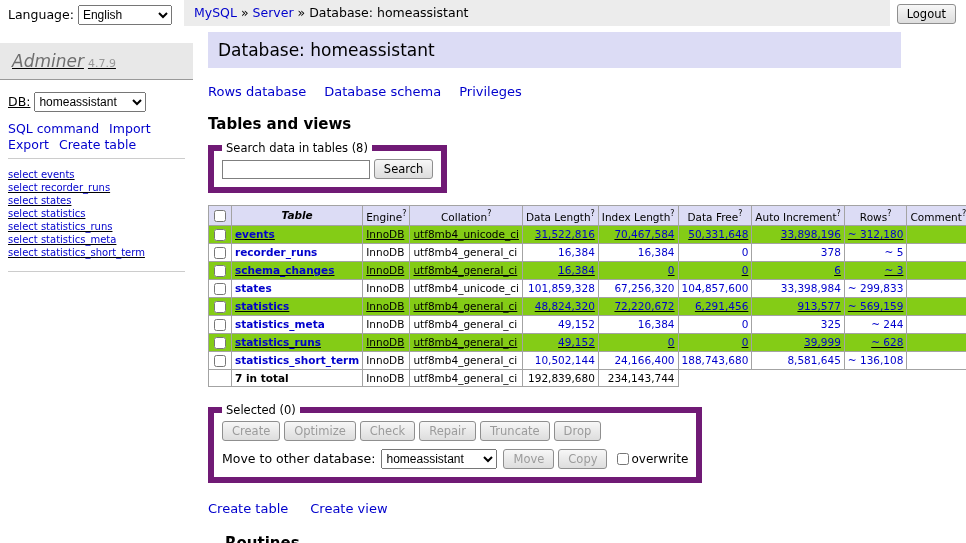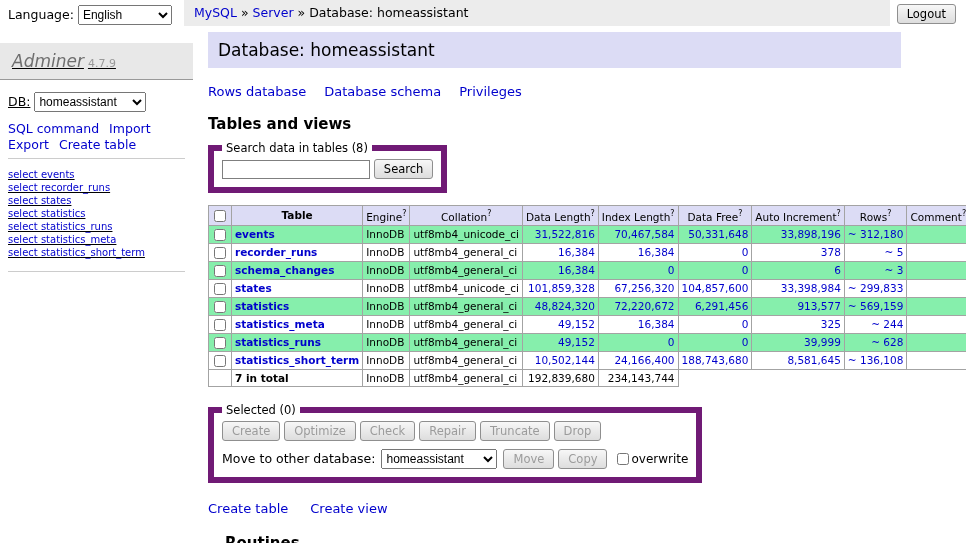--- a/index.html
+++ b/index.html
@@ -64,23 +64,23 @@
   }
   legend { font-size: 11.5px; padding: 0 4px; }
   .search-input { width: 148px; height: 19px; font-size: 12px; border: 1px solid #7f7f7f; padding: 1px 3px; }
 
   
   table.tables-table { border-collapse: collapse; margin-top: 12px; font-size: 10.5px; }
   .tables-table th, .tables-table td {
     border: 1px solid #a3a3a3; padding: 1px 3px; line-height: 14px; white-space: nowrap;
   }
   .tables-table thead th, .tables-table thead td { background: #dcdcf5; font-weight: normal; text-align: center; }
-  .tables-table thead th.col-name { font-weight: bold; }
+  .tables-table thead th.col-name { font-weight: bold; font-style: italic; }
   .tables-table sup { font-size: 8px; }
-  .tables-table tbody tr.odd td { background: #86efac; }
+  .tables-table tbody tr.odd td { background: #84cc16; text-decoration: underline; }
   .tables-table td.check { text-align: center; width: 20px; }
   .tables-table td.name a { font-weight: bold; }
   .tables-table td.num { text-align: right; }
   .tables-table td.no-border { border: none; background: #fff !important; }
   .tables-table tr.total td { font-size: 10.5px; }
   .tables-table tr.total td.name { font-weight: bold; }
   input[type=checkbox] { width: 12px; height: 12px; margin: 1px 2px; vertical-align: middle; }
 
   col.c-check { width: 20px; }  col.c-name { width: 112px; } col.c-engine { width: 45px; }
   col.c-coll { width: 102px; }  col.c-dlen { width: 74px; }  col.c-ilen { width: 76px; }

